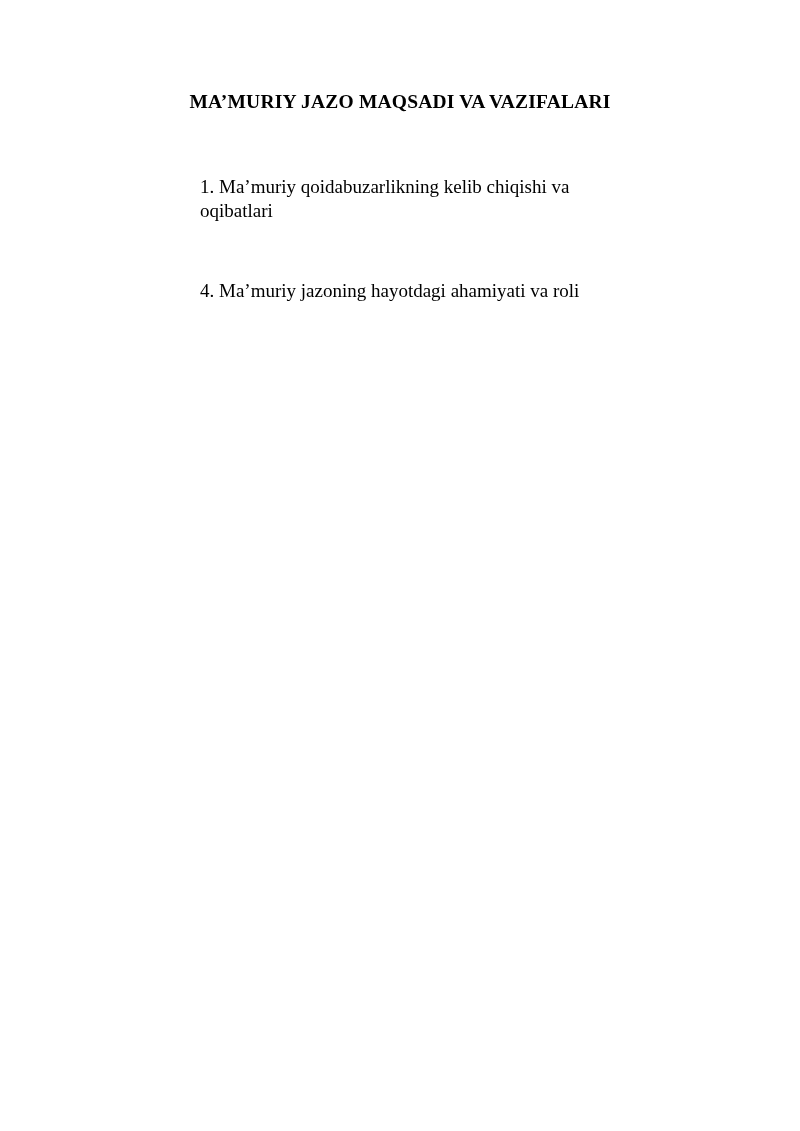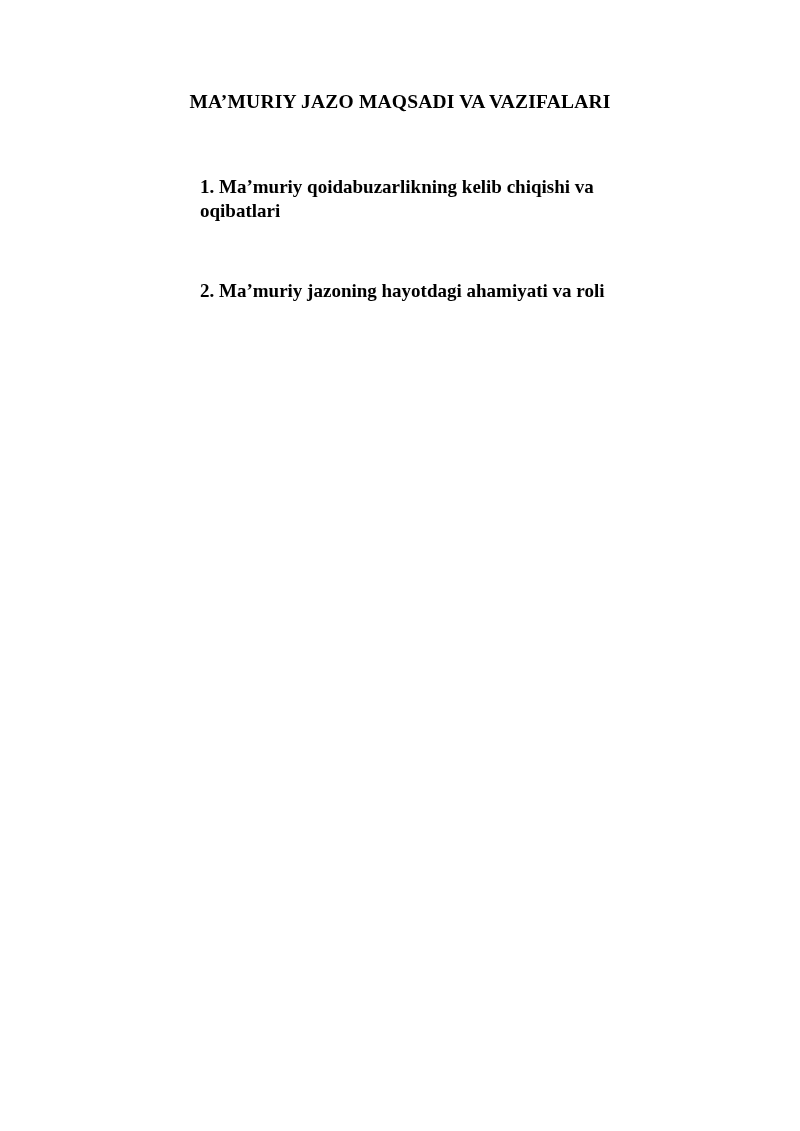--- a/index.html
+++ b/index.html
@@ -41,21 +41,20 @@
   .plan-heading .plan-word {
     font-weight: bold;
   }
   .plan-heading .plan-colon {
     font-weight: normal;
   }
   .plan-list {
     margin: 0;
     padding: 0;
     list-style: none;
-    font-weight: bold;
   }
   .plan-item {
     font-size: 19px;
     line-height: 1.25;
     text-align: left;
     padding-left: 38px;
   }
   .plan-item.first {
     margin-top: 62px;
   }
@@ -67,17 +66,17 @@
 <body>
 
 <div class="page">
   <div class="content">
 
     <h1 class="doc-title">MA’MURIY JAZO MAQSADI VA VAZIFALARI</h1>
 
 
     <ul class="plan-list">
       <li class="plan-item first">1. Ma’muriy qoidabuzarlikning kelib chiqishi va oqibatlari</li>
-      <li class="plan-item second">2. Ma’muriy jazoning hayotdagi ahamiyati va roli</li>
+      <li class="plan-item second">4. Ma’muriy jazoning hayotdagi ahamiyati va roli</li>
     </ul>
 
   </div>
 </div>
 
 </body></html>

